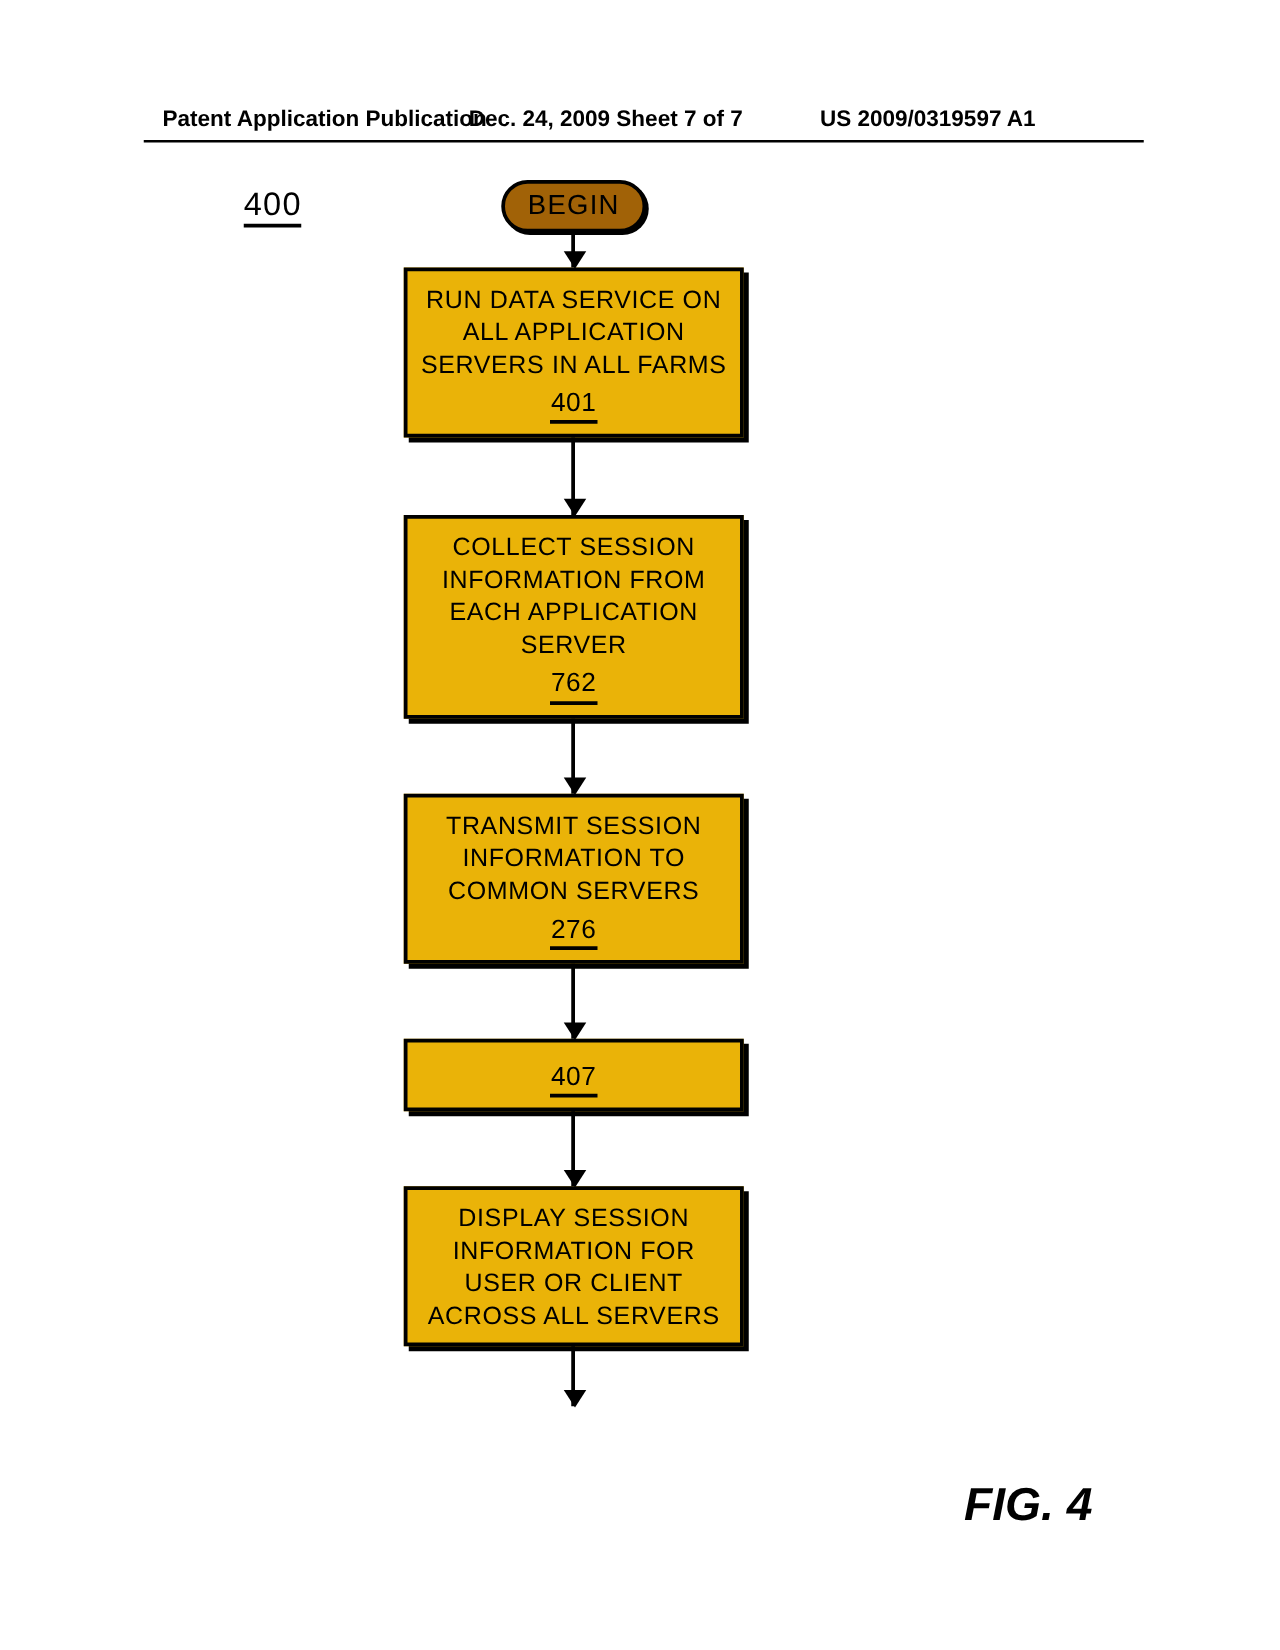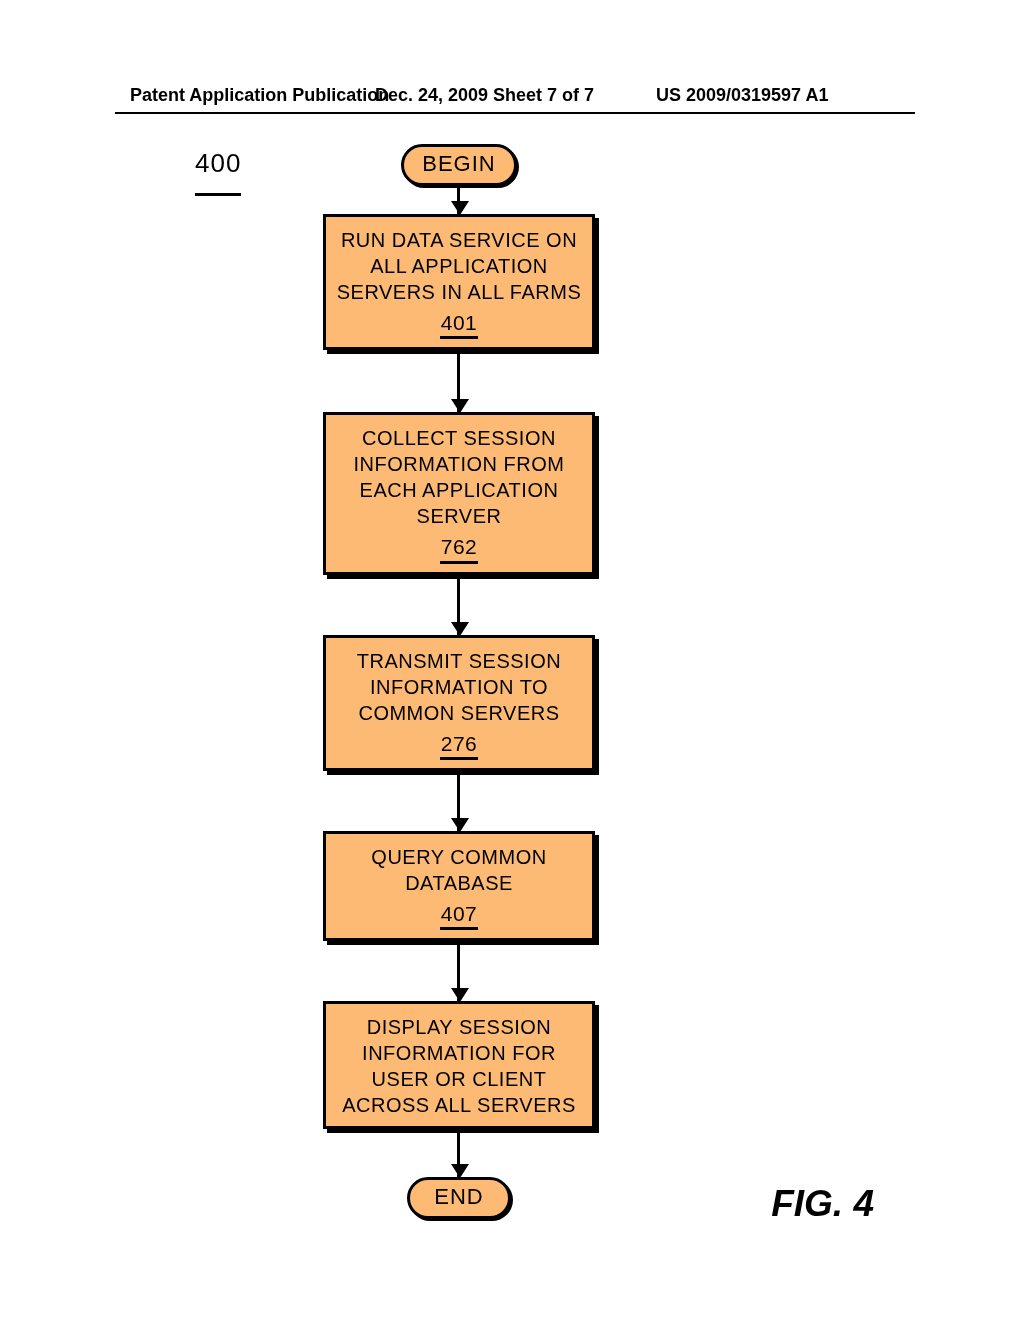--- a/index.html
+++ b/index.html
@@ -34,41 +34,41 @@
 
   .fig-number {
     position: absolute;
     left: 195px;
     top: 148px;
     font-size: 26px;
     letter-spacing: 1px;
   }
   .fig-number .underline {
     border-bottom: 3px solid #000;
-    padding-bottom: 15px;
+    padding-bottom: 1px;
   }
 
   .flow {
     position: absolute;
     left: 309px;
     top: 144px;
     width: 300px;
   }
 
   .terminator {
     margin: 0 auto;
     border: 3px solid #000;
     border-radius: 24px;
     padding: 4px 18px 6px 18px;
     font-size: 22px;
     letter-spacing: 1px;
     text-align: center;
     display: inline-block;
     box-shadow: 2px 2px 0 #000;
-    background: #fdba74;
+    background: #a16207;
   }
   .terminator-wrap {
     text-align: center;
   }
 
   .arrow {
     margin: 0 auto;
     width: 2px;
     position: relative;
   }
@@ -83,21 +83,21 @@
     bottom: -1px;
     width: 0; height: 0;
     border-left: 9px solid transparent;
     border-right: 9px solid transparent;
     border-top: 14px solid #000;
   }
 
   .box {
     border: 3px solid #000;
     box-shadow: 4px 4px 0 #000;
-    background: #fdba74;
+    background: #eab308;
     text-align: center;
     font-size: 20px;
     line-height: 1.3;
     letter-spacing: 0.5px;
     padding: 10px 8px 8px 8px;
     width: 250px;
     margin: 0 auto;
   }
   .box .ref {
     display: inline-block;
@@ -165,37 +165,33 @@
     <div>TRANSMIT SESSION INFORMATION TO COMMON SERVERS</div>
     <span class="ref">276</span>
   </div>
 
   <div class="arrow">
     <div class="line" style="height:60px;"></div>
       <div class="head"></div>
   </div>
 
   <div class="box">
-    <div>QUERY COMMON DATABASE</div>
     <span class="ref">407</span>
   </div>
 
   <div class="arrow">
     <div class="line" style="height:60px;"></div>
       <div class="head"></div>
   </div>
 
   <div class="box">
     <div>DISPLAY SESSION INFORMATION FOR USER OR CLIENT ACROSS ALL SERVERS</div>
   </div>
 
   <div class="arrow">
     <div class="line" style="height:48px;"></div>
       <div class="head"></div>
   </div>
 
-  <div class="terminator-wrap">
-    <div class="terminator" style="padding:4px 24px 6px 24px;">END</div>
-  </div>
 
 </div>
 
 <div class="fig-label">FIG. 4</div>
 
 </body></html>

